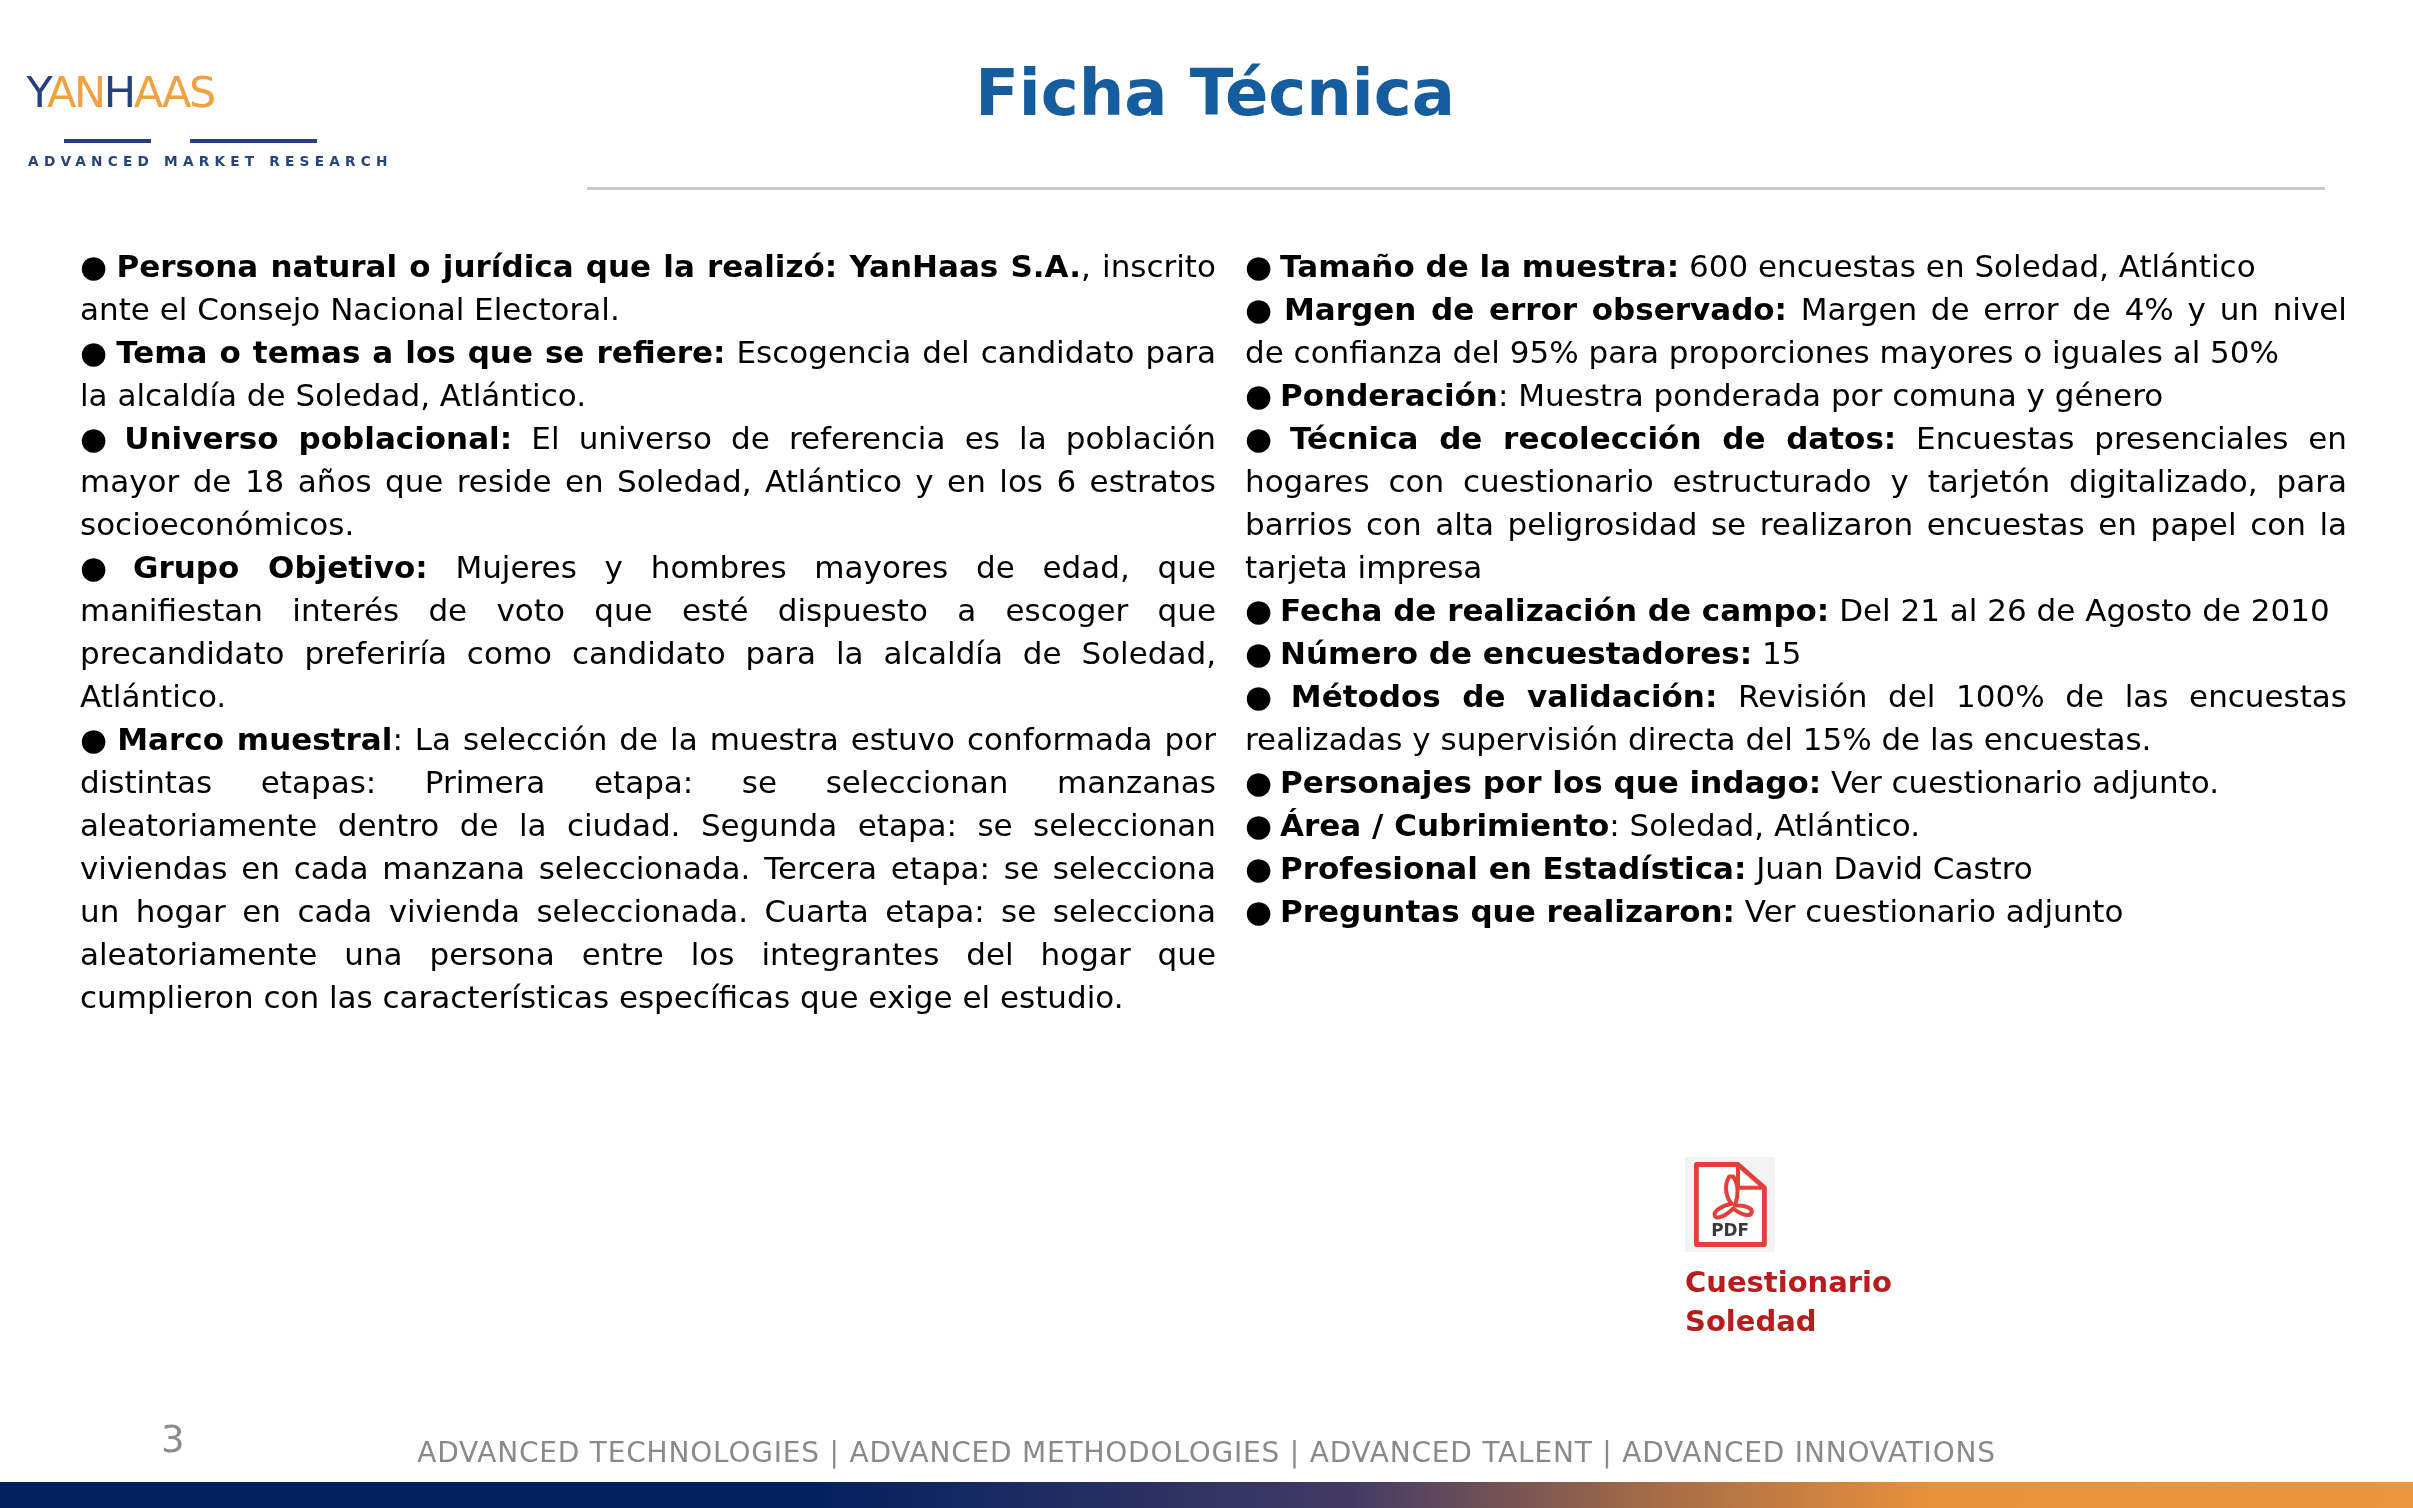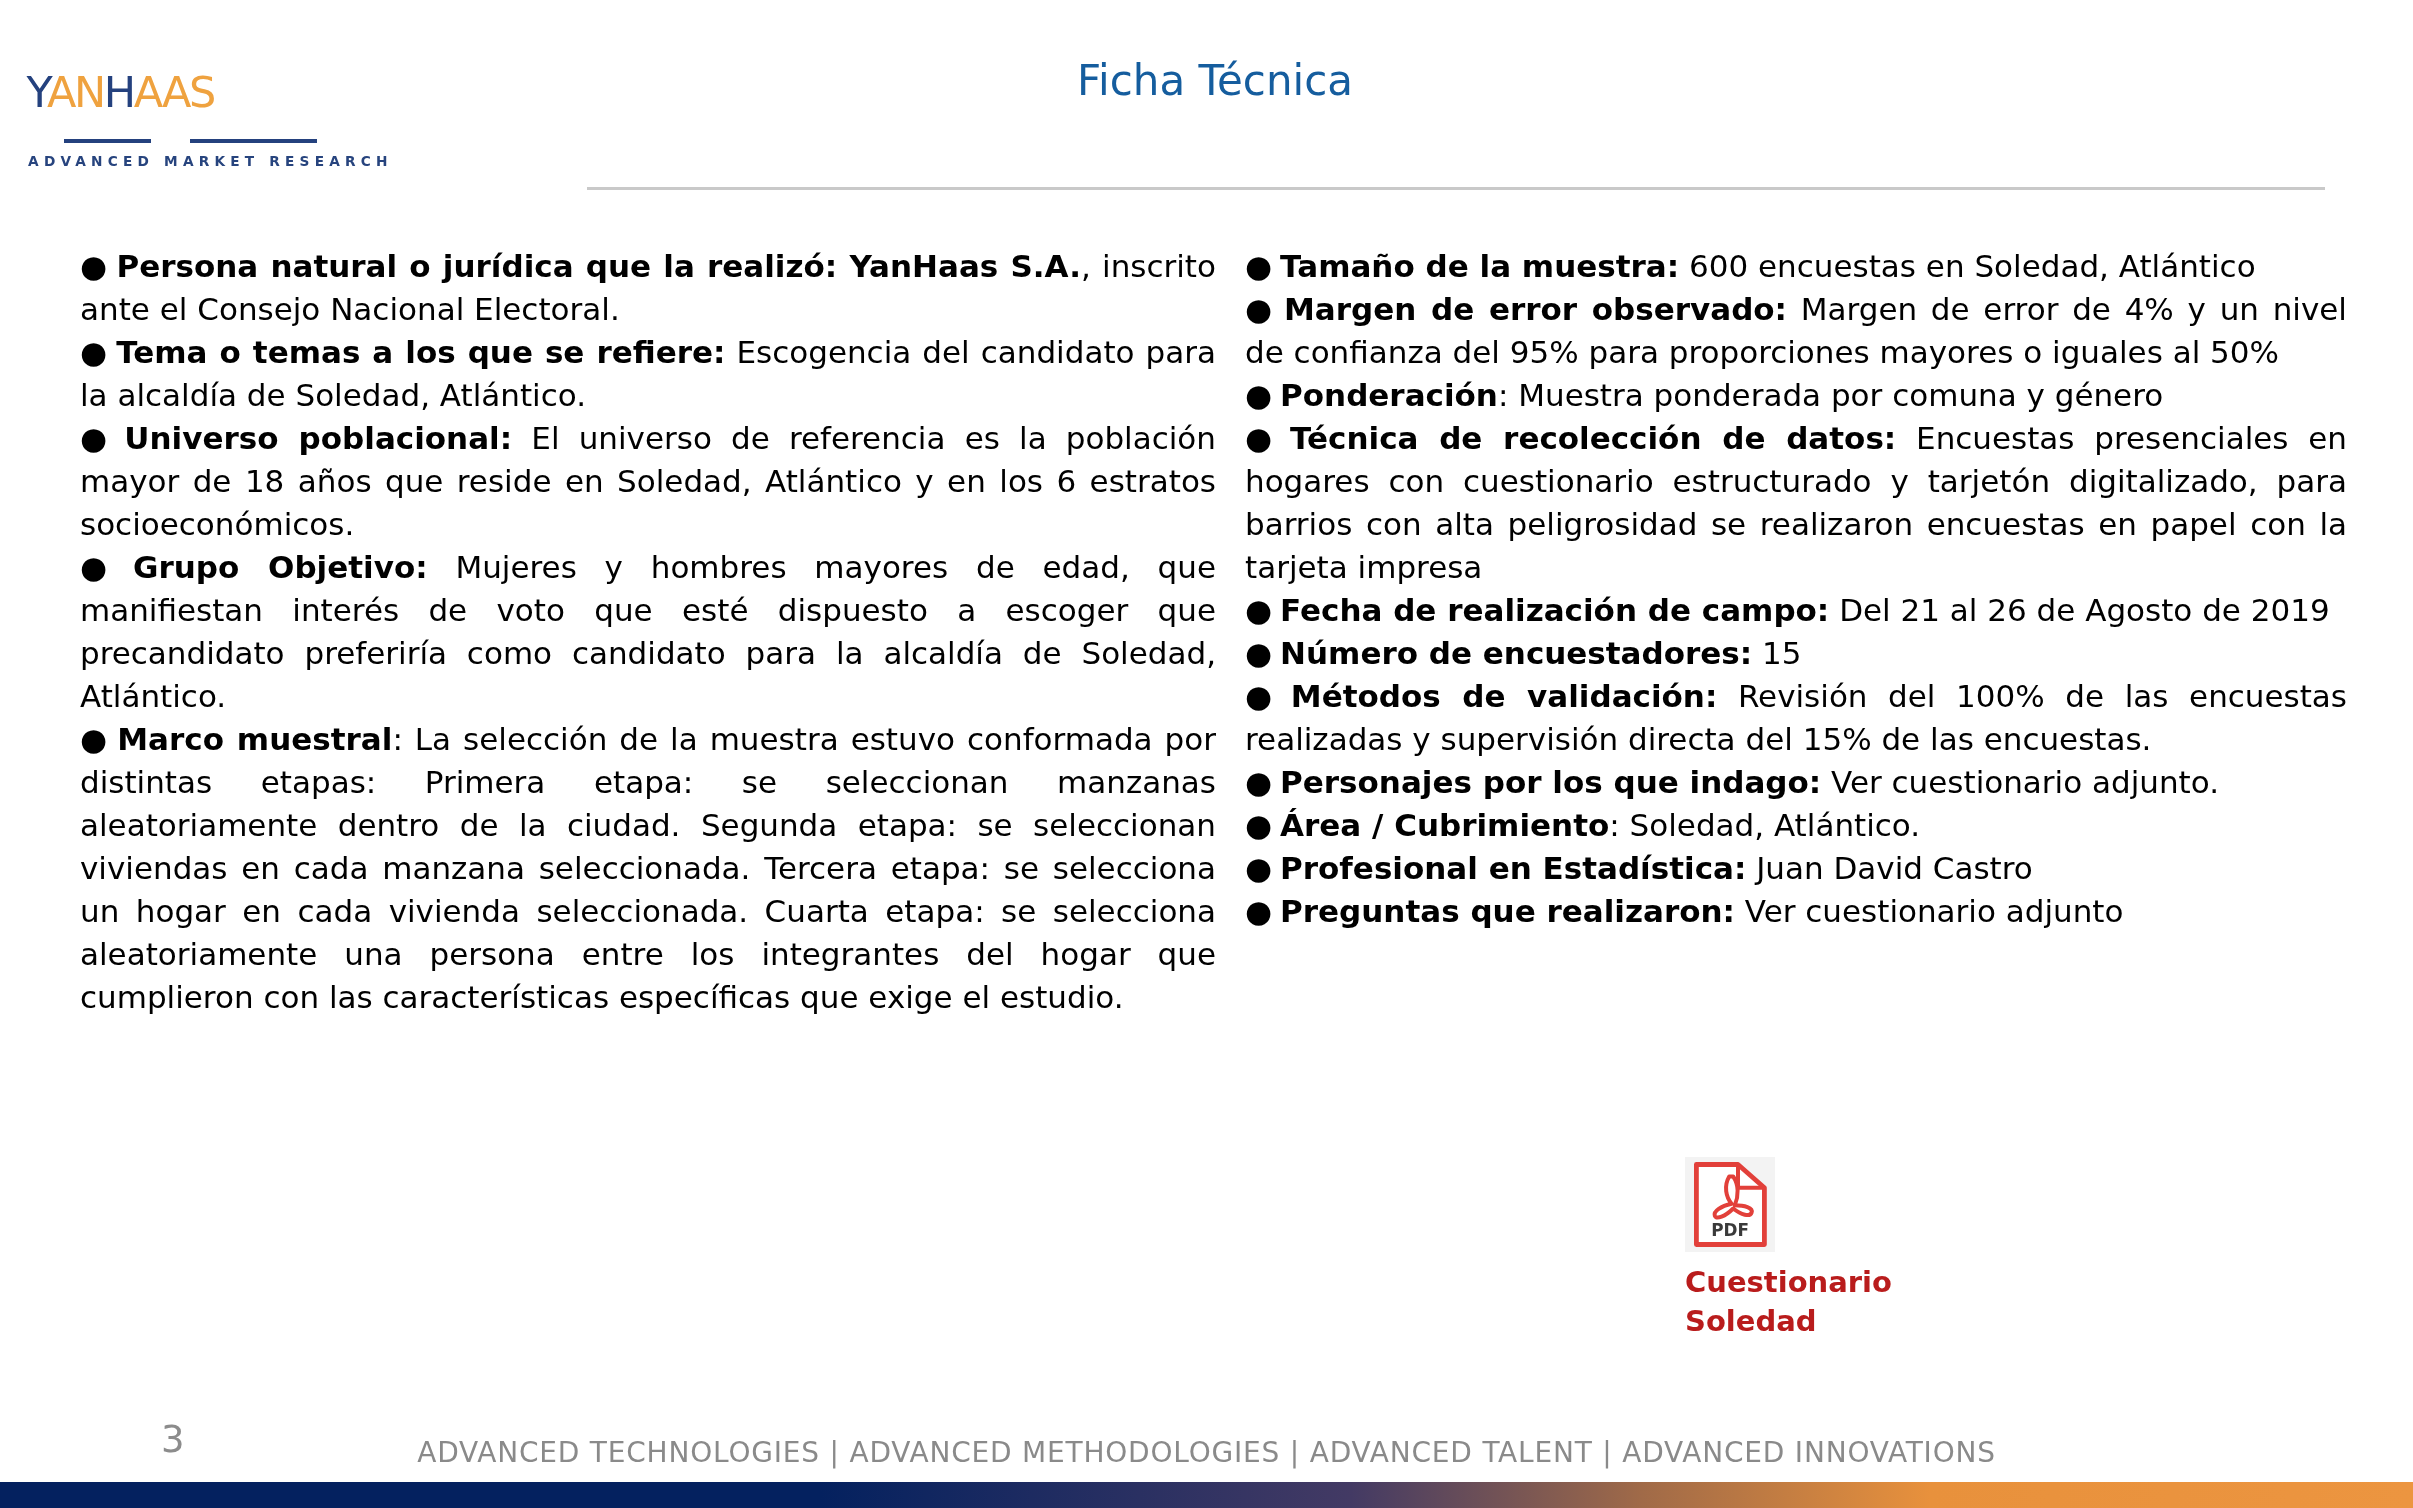--- a/index.html
+++ b/index.html
@@ -29,21 +29,21 @@
   .logo-sub {
     position: absolute; left: 1.6px; top: 82px;
     font-size: 13.7px; font-weight: 700; letter-spacing: 5.2px;
     color: #27447e; white-space: nowrap;
   }
 
   
   .title {
     position: absolute; left: 0; top: 56px; width: 100%;
     margin: 0; text-align: center;
-    font-size: 42px; font-weight: 400; color: #155d9e; padding-left: 17px;
+    font-size: 64px; font-weight: 700; color: #155d9e; padding-left: 17px;
   }
   .title-rule {
     position: absolute; left: 587px; top: 187px; width: 1738px; height: 3.2px;
     background: #c9c9c9;
   }
 
   
   .col {
     position: absolute; top: 245px;
     font-size: 31px; line-height: 43px;
@@ -105,21 +105,21 @@
     <p class="bi"><span class="bu">●</span><b class="bl">Universo poblacional:</b><span class="bt"> El universo de referencia es la población mayor de 18 años que reside en Soledad, Atlántico y en los 6 estratos socioeconómicos.</span></p>
     <p class="bi"><span class="bu">●</span><b class="bl">Grupo Objetivo:</b><span class="bt"> Mujeres y hombres mayores de edad, que manifiestan interés de voto que esté dispuesto a escoger que precandidato preferiría como candidato para la alcaldía de Soledad, Atlántico.</span></p>
     <p class="bi"><span class="bu">●</span><b class="bl">Marco muestral</b><span class="bt">: La selección de la muestra estuvo conformada por distintas etapas: Primera etapa: se seleccionan manzanas aleatoriamente dentro de la ciudad. Segunda etapa: se seleccionan viviendas en cada manzana seleccionada. Tercera etapa: se selecciona un hogar en cada vivienda seleccionada. Cuarta etapa: se selecciona aleatoriamente una persona entre los integrantes del hogar que cumplieron con las características específicas que exige el estudio.</span></p>
   </div>
 
   <div class="col col-right">
     <p class="bi"><span class="bu">●</span><b class="bl">Tamaño de la muestra:</b><span class="bt"> 600 encuestas en Soledad, Atlántico</span></p>
     <p class="bi"><span class="bu">●</span><b class="bl">Margen de error observado:</b><span class="bt"> Margen de error de 4% y un nivel de confianza del 95%  para proporciones mayores o iguales al 50%</span></p>
     <p class="bi"><span class="bu">●</span><b class="bl">Ponderación</b><span class="bt">: Muestra ponderada por comuna y género</span></p>
     <p class="bi"><span class="bu">●</span><b class="bl">Técnica de recolección de datos:</b><span class="bt"> Encuestas presenciales en hogares con cuestionario estructurado y tarjetón digitalizado, para barrios con alta peligrosidad se realizaron encuestas en papel con la tarjeta impresa</span></p>
-    <p class="bi"><span class="bu">●</span><b class="bl">Fecha de realización de campo:</b><span class="bt"> Del 21 al 26 de Agosto de 2019</span></p>
+    <p class="bi"><span class="bu">●</span><b class="bl">Fecha de realización de campo:</b><span class="bt"> Del 21 al 26 de Agosto de 2010</span></p>
     <p class="bi"><span class="bu">●</span><b class="bl">Número de encuestadores:</b><span class="bt"> 15</span></p>
     <p class="bi"><span class="bu">●</span><b class="bl">Métodos de validación:</b><span class="bt"> Revisión del 100% de las encuestas realizadas y supervisión directa del 15% de las encuestas.</span></p>
     <p class="bi"><span class="bu">●</span><b class="bl">Personajes por los que indago:</b><span class="bt"> Ver cuestionario adjunto.</span></p>
     <p class="bi"><span class="bu">●</span><b class="bl">Área / Cubrimiento</b><span class="bt">: Soledad, Atlántico.</span></p>
     <p class="bi"><span class="bu">●</span><b class="bl">Profesional en Estadística:</b><span class="bt"> Juan David Castro</span></p>
     <p class="bi"><span class="bu">●</span><b class="bl">Preguntas que realizaron:</b><span class="bt"> Ver cuestionario adjunto</span></p>
   </div>
 
   <div class="attachment">
     <span class="pdf-chip">

